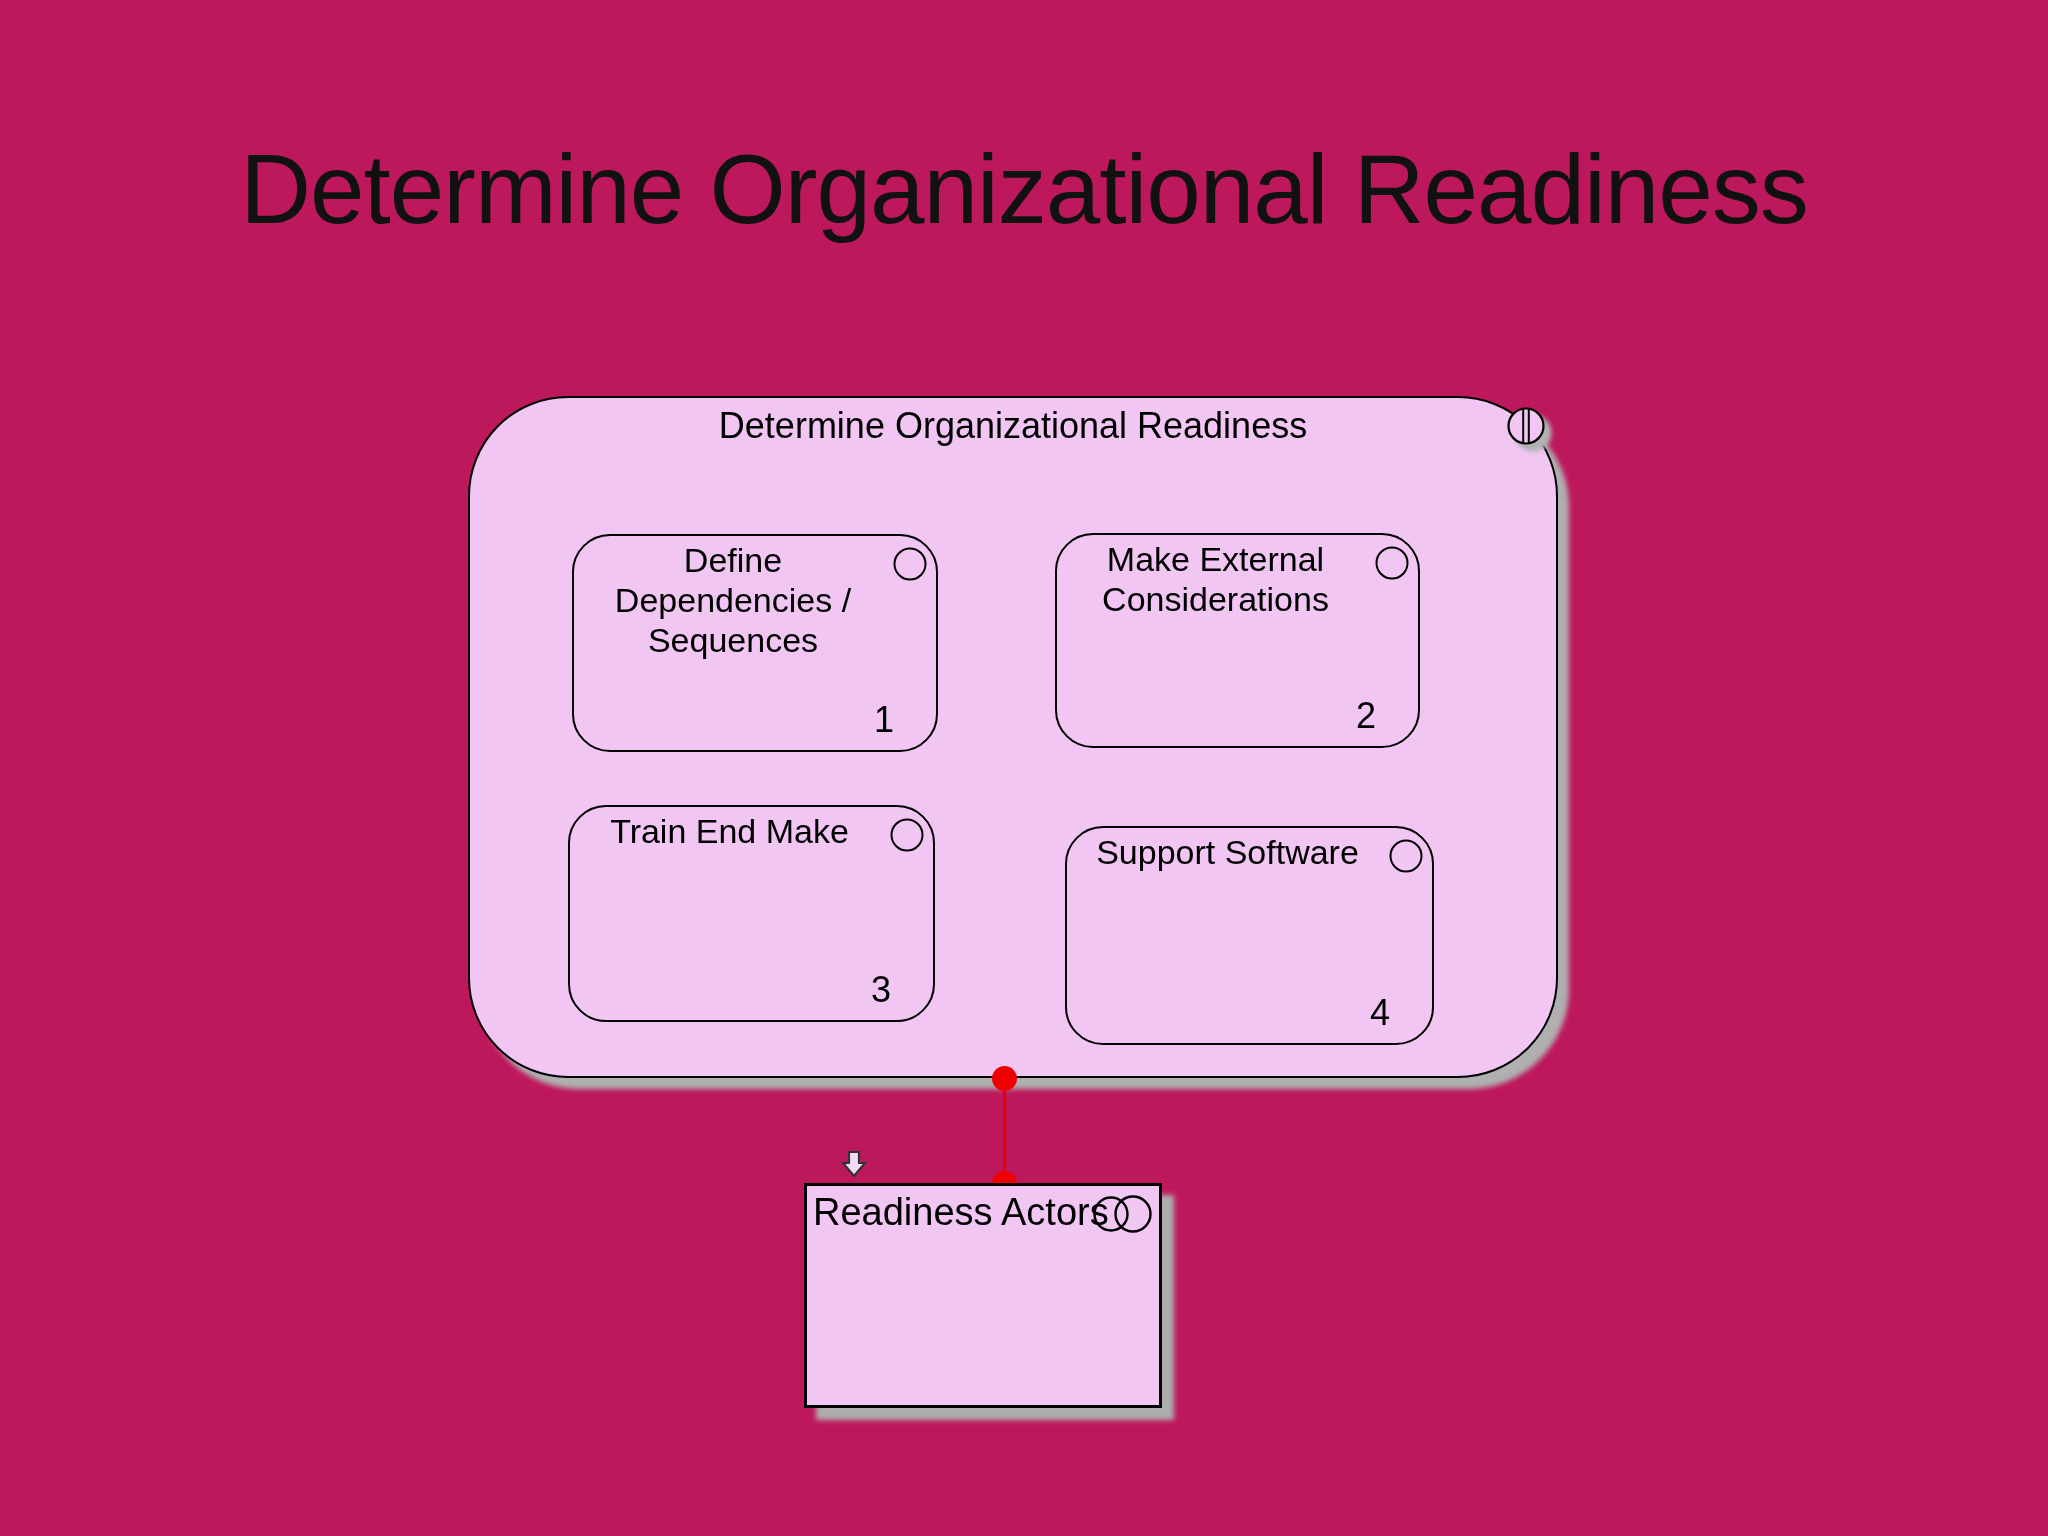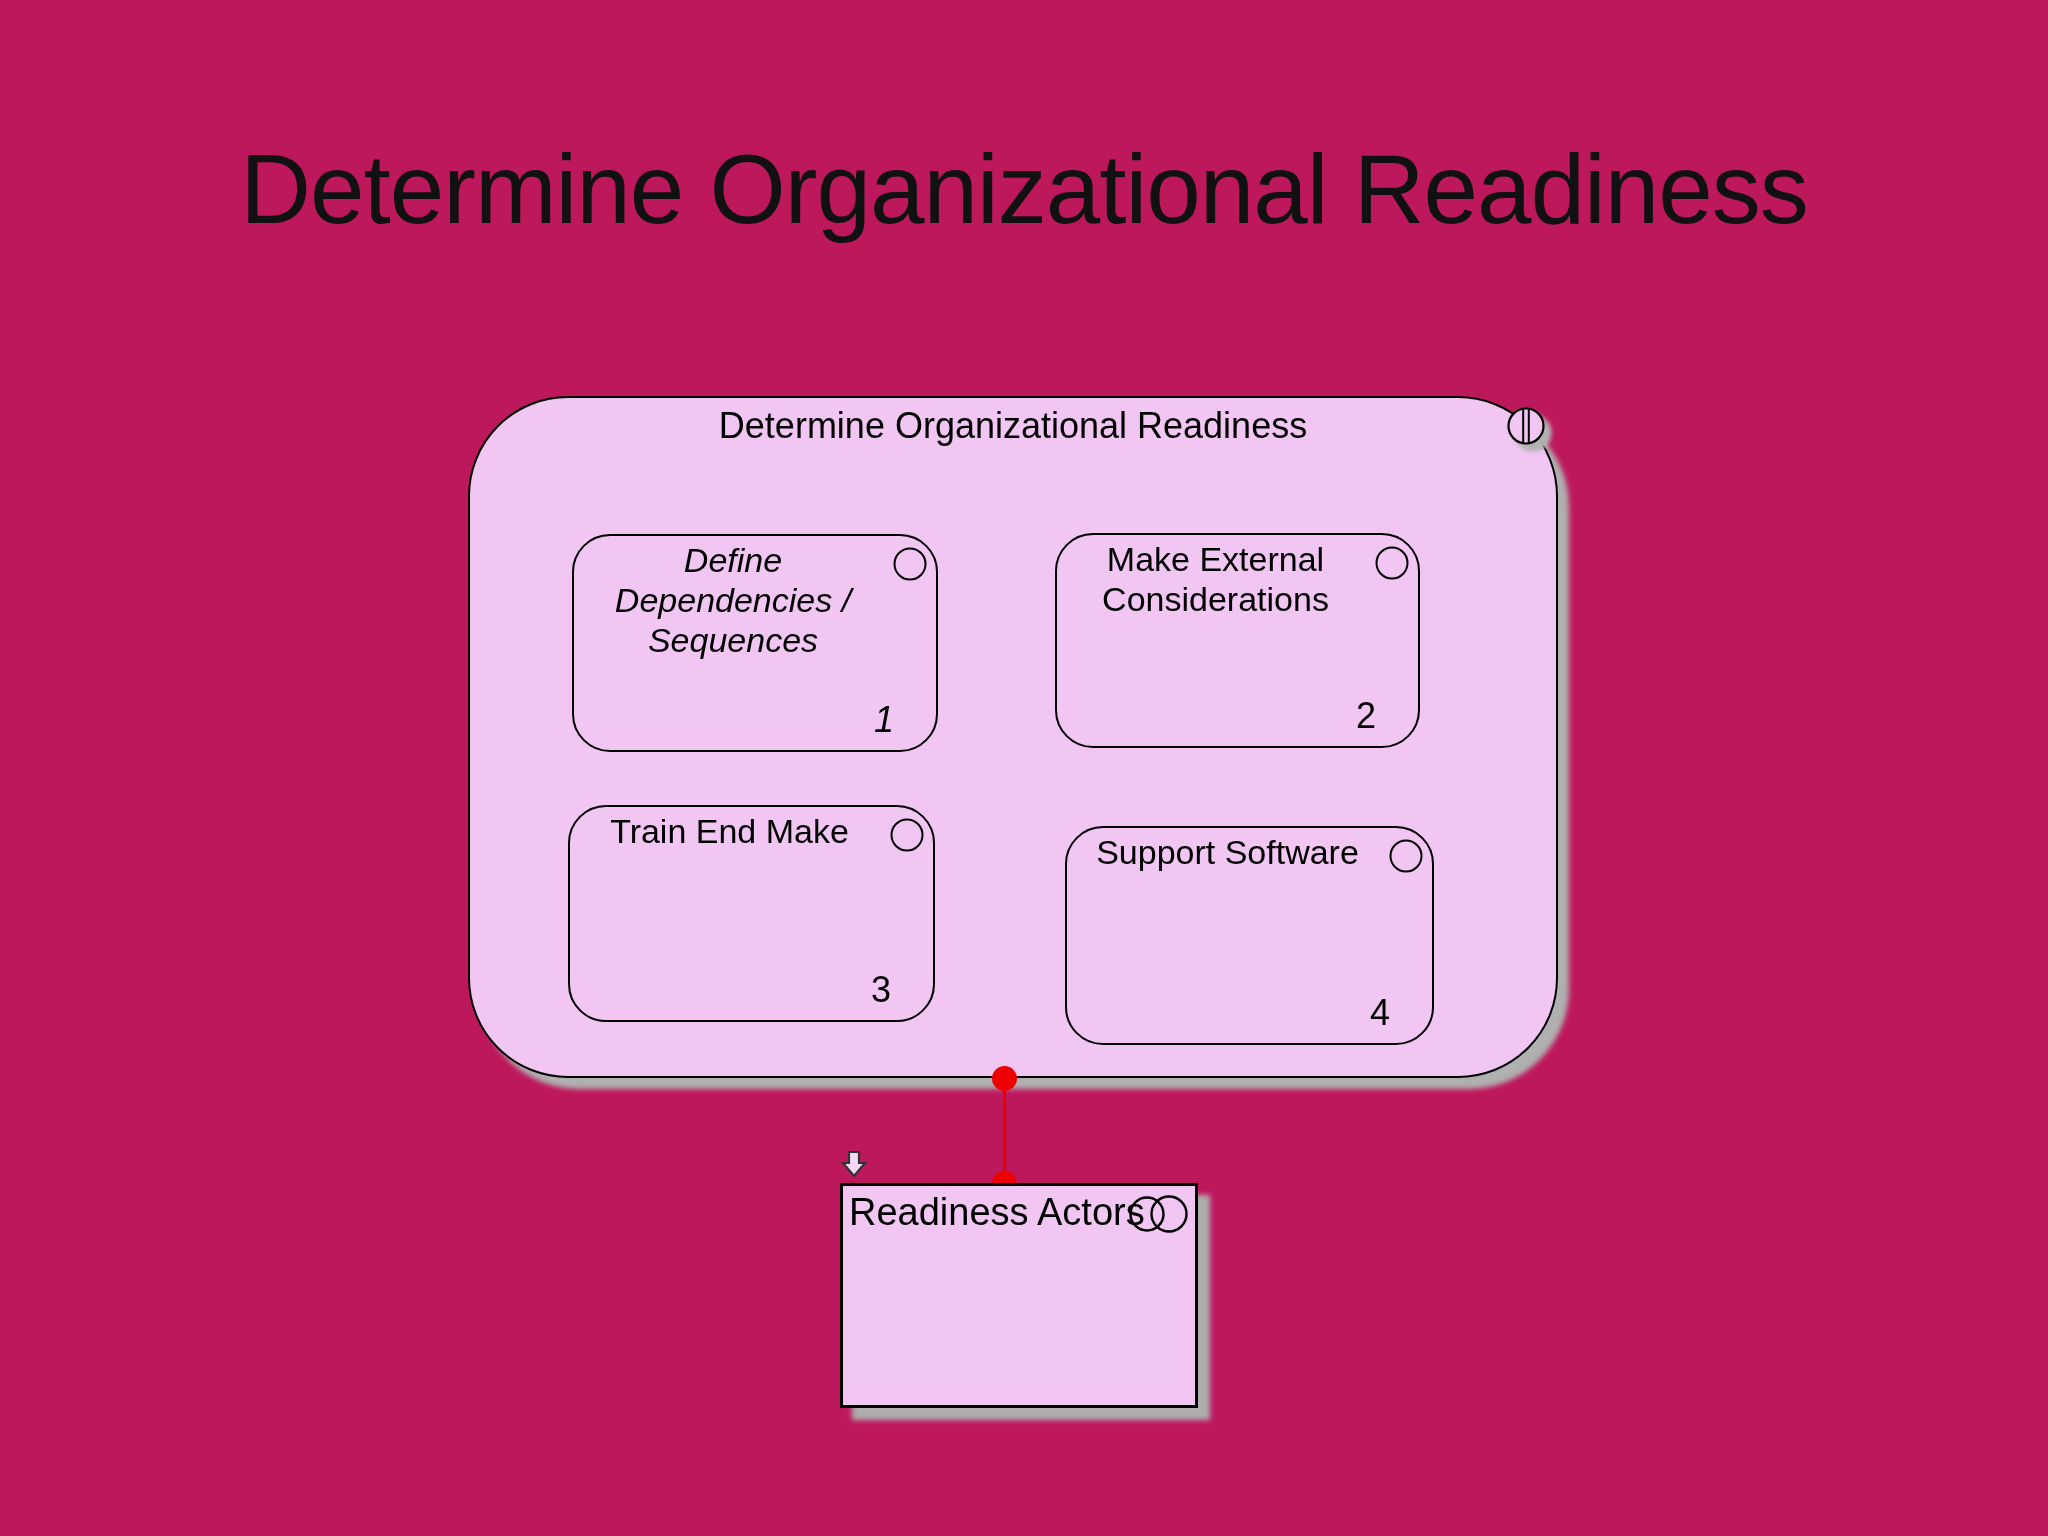--- a/index.html
+++ b/index.html
@@ -85,21 +85,21 @@
     font-size: 36px;
     line-height: 1;
   }
   .activity .act-circle {
     position: absolute;
     top: 11px;
     right: 9px;
     width: 34px;
     height: 34px;
   }
-  #activity-1 { left: 572px;  top: 534px; width: 366px; height: 218px; font-style: italic; }
+  #activity-1 { left: 572px;  top: 534px; width: 366px; height: 218px; }
   #activity-2 { left: 1055px; top: 533px; width: 365px; height: 215px; }
   #activity-3 { left: 568px;  top: 805px; width: 367px; height: 217px; }
   #activity-4 { left: 1065px; top: 826px; width: 369px; height: 219px; }
   
   .connector-line {
     position: absolute;
     left: 1003px;
     top: 1078px;
     width: 3px;
     height: 106px;
@@ -110,21 +110,21 @@
     width: 25px;
     height: 25px;
     border-radius: 50%;
     background: #EE0000;
   }
   #dot-top    { left: 992px; top: 1066px; }
   #dot-bottom { left: 992px; top: 1171px; }
   
   .actor-box {
     position: absolute;
-    left: 840px;
+    left: 804px;
     top: 1183px;
     width: 358px;
     height: 225px;
     background: #F1C6F3;
     border: 3px solid #000000;
     box-shadow: 12px 12px 5px #aeaeae;
     box-sizing: border-box;
   }
   .actor-box-label {
     position: absolute;

